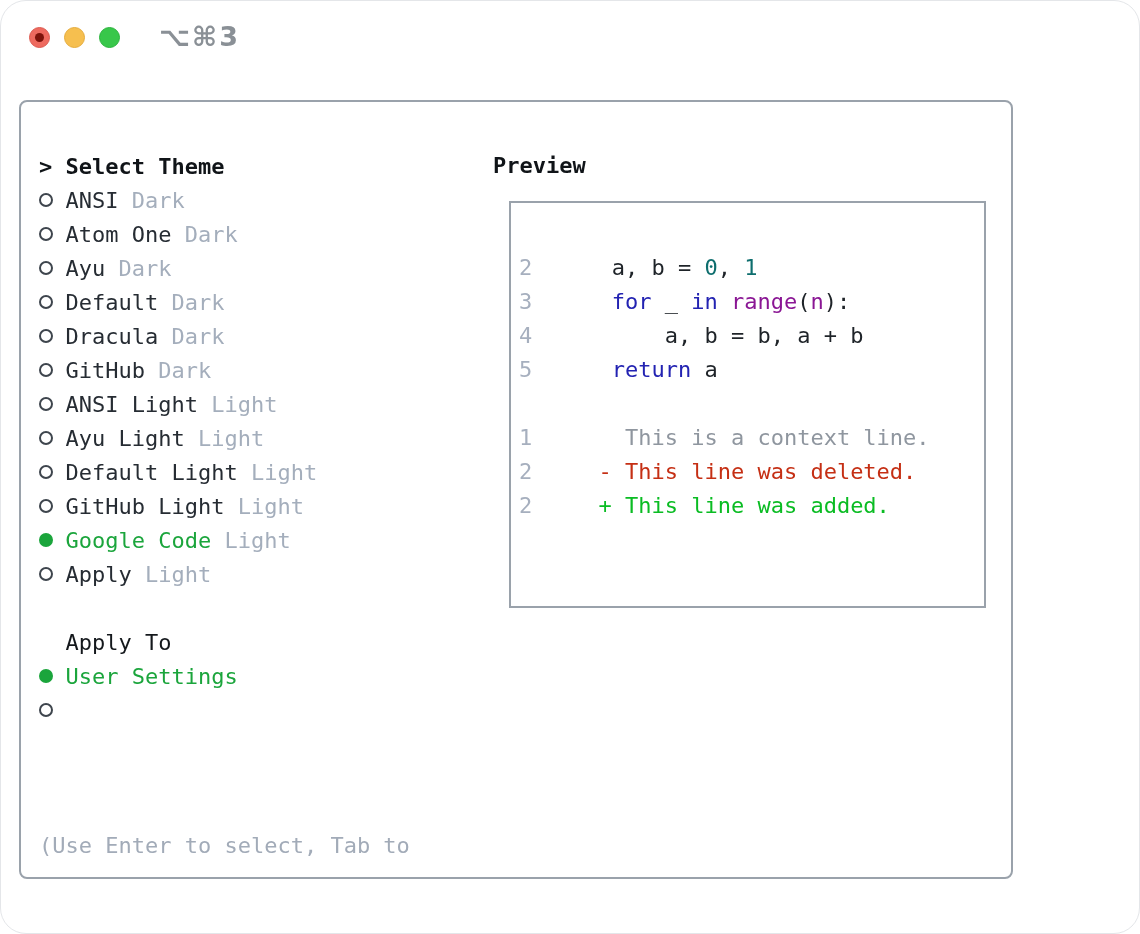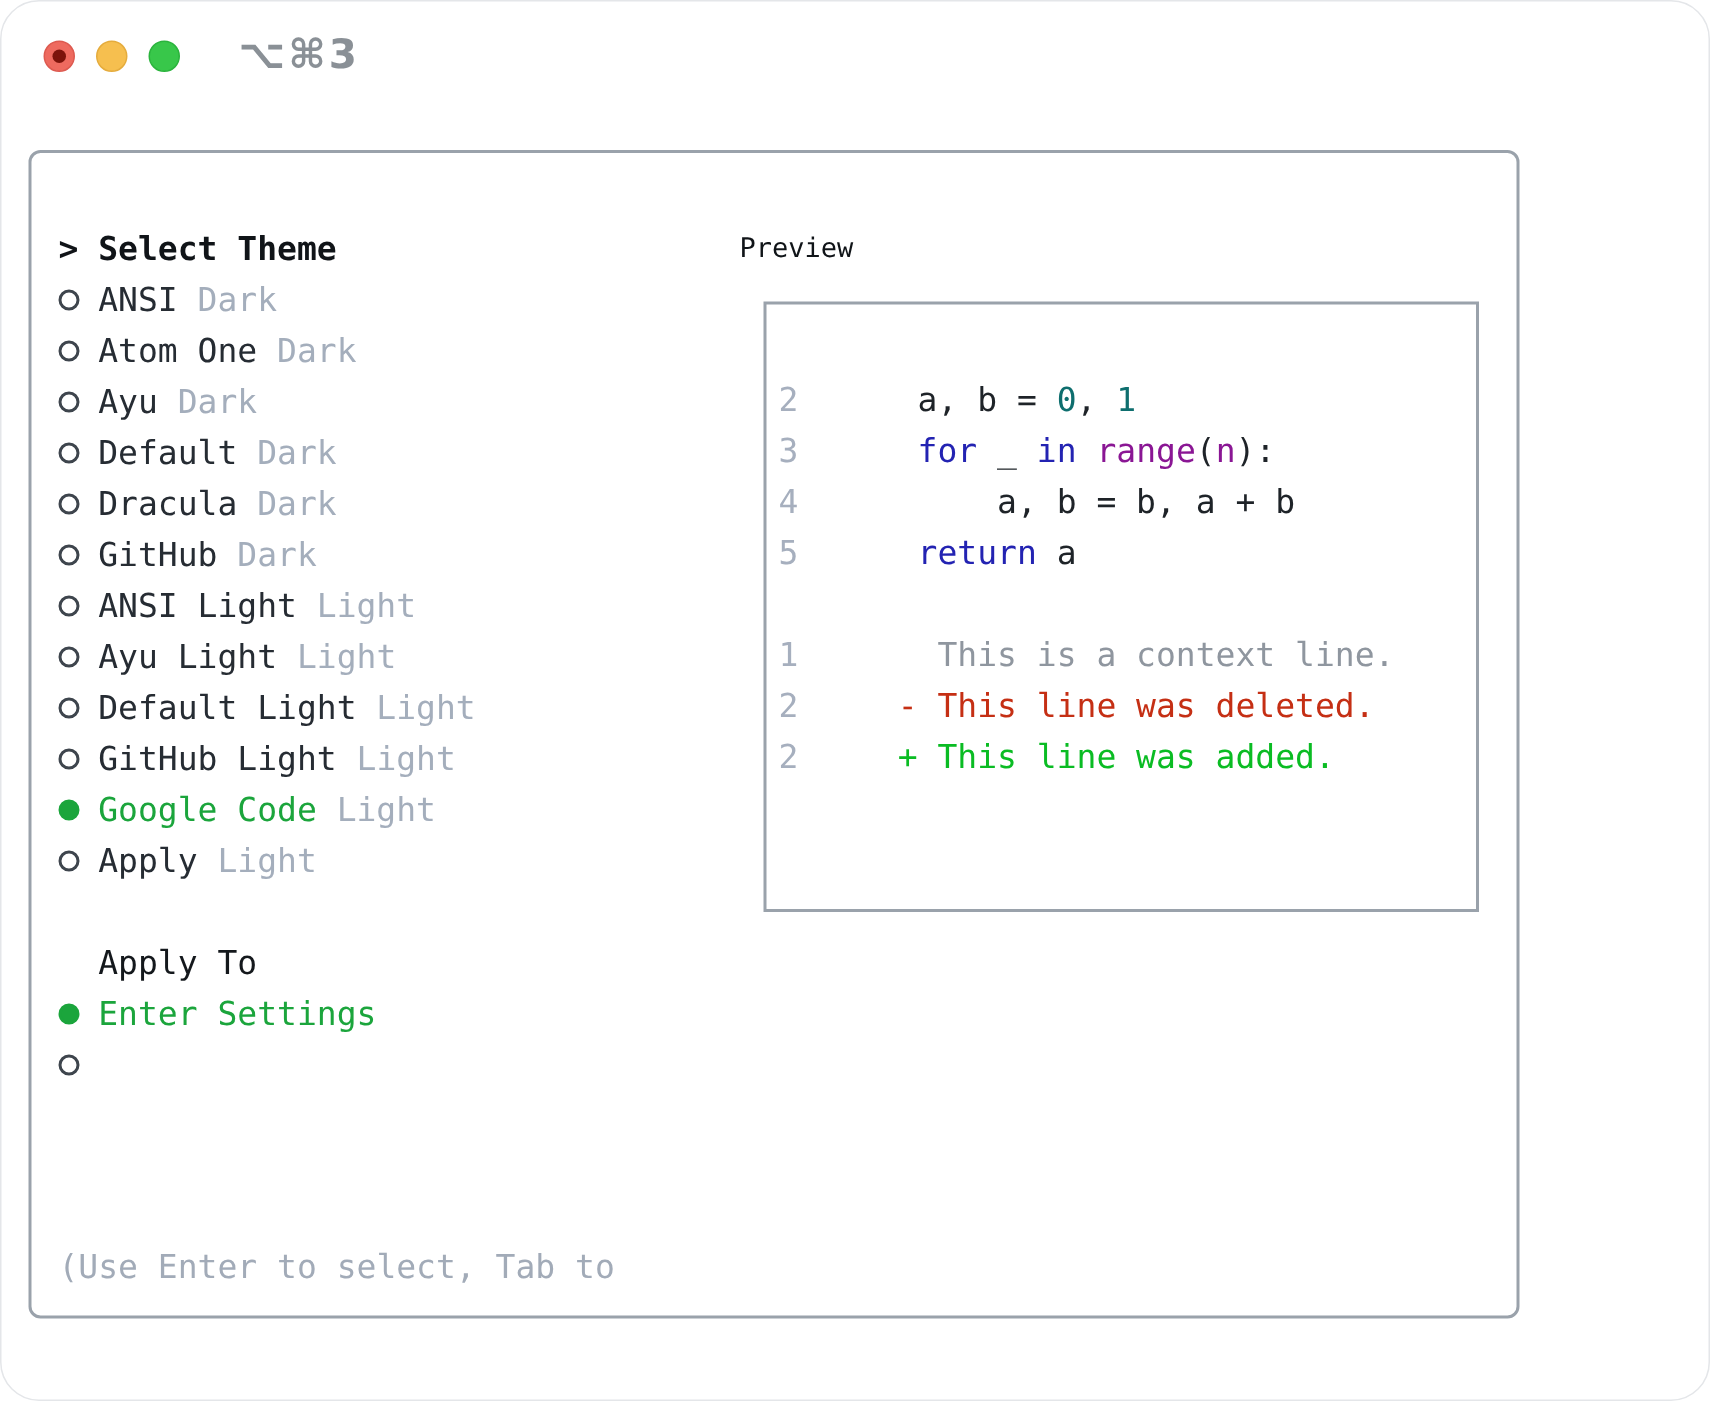--- a/index.html
+++ b/index.html
@@ -28,21 +28,21 @@
   .caret{color:var(--head);font-weight:bold}
   .dot{width:14px;height:14px;border-radius:50%;border:2px solid #3E454D}
   .sel .dot{background:var(--green);border-color:var(--green)}
   .h-label{font-weight:bold;color:var(--head)}
   .a-head{color:#14181C}
   .t-label{color:var(--ink)}
   .sel .t-label{color:var(--green)}
   .t-variant{color:var(--muted);margin-left:1ch}
   .hint{position:absolute;left:18px;top:659px;color:var(--hint);font-size:22px;line-height:34px;white-space:pre}
   
-  .ptitle{position:absolute;left:472px;top:47px;height:34px;line-height:34px;font-size:18px;font-weight:normal;color:var(--head)}
+  .ptitle{position:absolute;left:472px;top:47px;height:34px;line-height:34px;font-size:22px;font-weight:bold;color:var(--head)}
   .pbox{position:absolute;left:488px;top:99px;width:477px;height:407px;border:2px solid var(--border);background:#fff}
   .plines{position:absolute;left:8px;top:48px}
   .pline{height:34px;line-height:34px;font-size:22px}
   .pline span{white-space:pre}
   .blank{height:34px}
   .ln{display:inline-block;width:3ch;color:var(--lnum)}
   .kw{color:var(--kw)} .fn{color:var(--fn)} .nm{color:var(--numlit)} .pl{color:#1E2328}
   .ctx{color:var(--ctx)} .del{color:var(--del)} .add{color:var(--add)}
 </style>
 </head>
@@ -154,21 +154,21 @@
 
     <div class="apply">
       <div class="row">
         <span class="marker"></span>
         <span class="a-head">Apply To</span>
       </div>
       <div class="row sel">
         <span class="marker">
             <span class="dot"></span>
           </span>
-        <span class="t-label">Enter Settings</span>
+        <span class="t-label">User Settings</span>
       </div>
       <div class="row">
         <span class="marker">
             <span class="dot"></span>
           </span>
       </div>
     </div>
 
     <div class="hint">
       <div>(Use Enter to select, Tab to</div>

